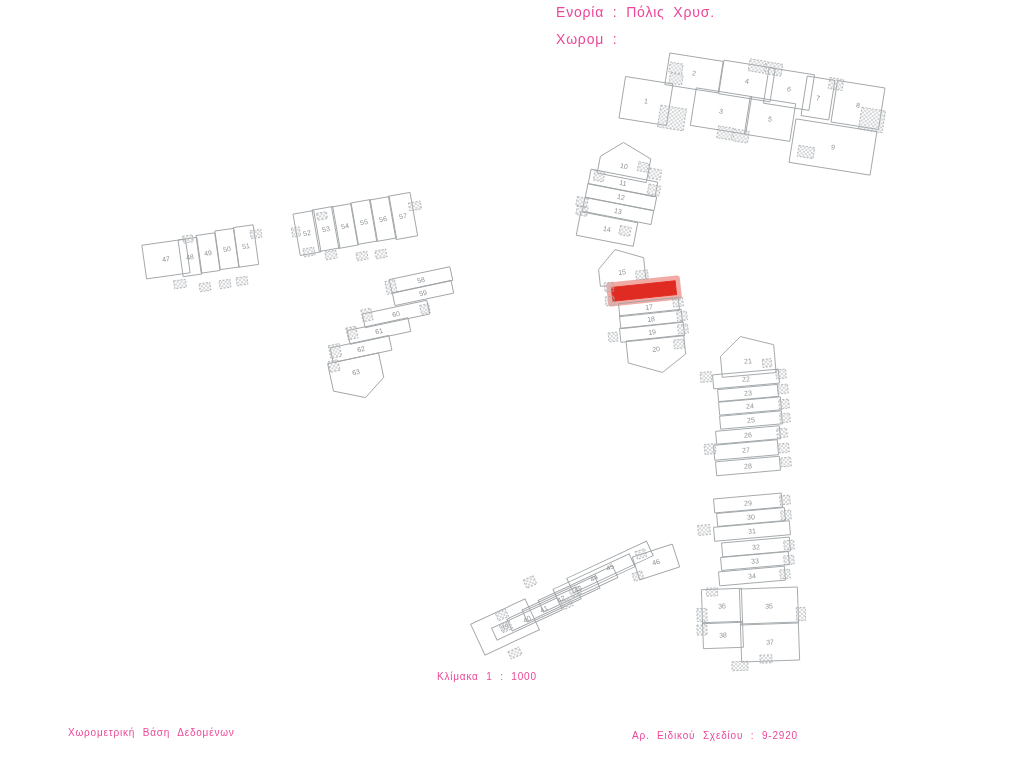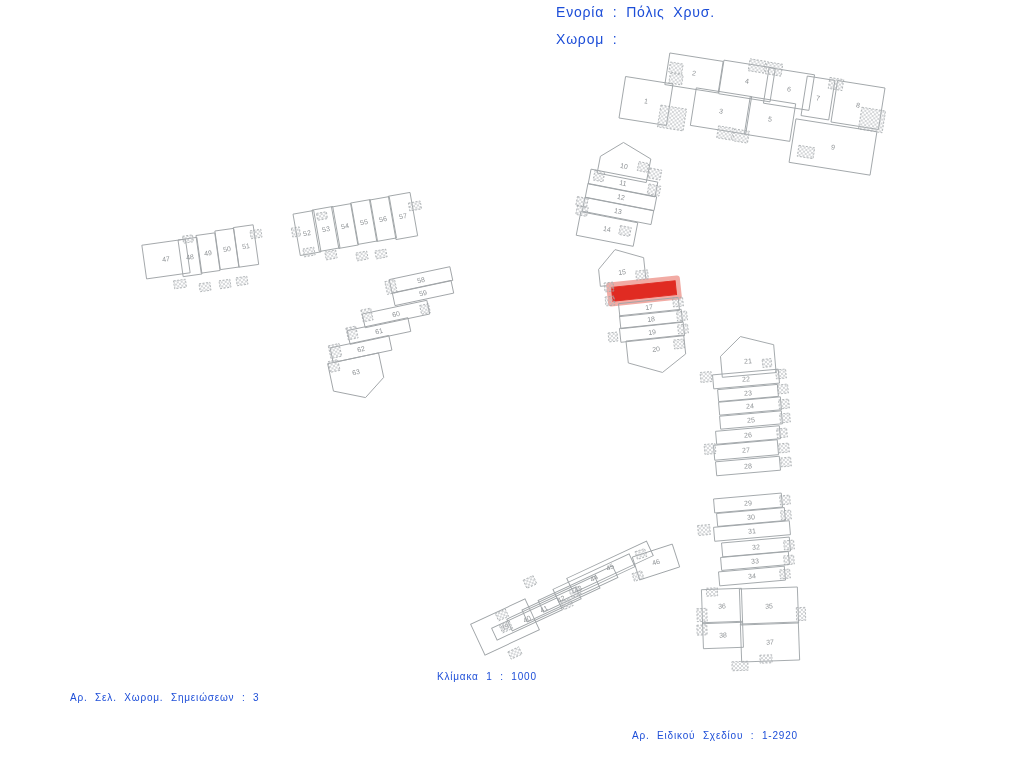--- a/index.html
+++ b/index.html
@@ -1,21 +1,21 @@
 <!DOCTYPE html>
 <html><head>
 <meta charset="utf-8">
 <style>
   html,body{margin:0;padding:0;background:#e9e9e9;}
   .page{
     position:relative;width:1024px;height:768px;background:#ffffff;
     font-family:"Liberation Sans", sans-serif;overflow:hidden;
   }
   .scan-text{
-    position:absolute;color:#1d4ed8;font-size:14px;letter-spacing:.8px;
+    position:absolute;color:#ec4899;font-size:14px;letter-spacing:.8px;
     word-spacing:4px;white-space:nowrap;
   }
   .small{font-size:10px;}
   #map-svg{position:absolute;left:0;top:0;}
 </style>
 </head>
 <body>
 
 <div class="page">
 
@@ -248,20 +248,20 @@
   <div class="scan-text" style="left:556px;top:4px">
     <span>Ενορία : Πόλις Χρυσ.</span>
   </div>
   <div class="scan-text" style="left:556px;top:31px">
     <span>Χωρομ :</span>
   </div>
 
   <div class="scan-text small" style="left:437px;top:671px">
     <span>Κλίμακα 1 : 1000</span>
   </div>
-  <div class="scan-text small" style="left:70px;top:692px">
-    <span>Αρ. Σελ. Χωρομ. Σημειώσεων : 3</span>
+  <div class="scan-text small" style="left:68px;top:727px">
+    <span>Χωρομετρική Βάση Δεδομένων</span>
   </div>
   <div class="scan-text small" style="left:632px;top:730px">
-    <span>Αρ. Ειδικού Σχεδίου : 1-2920</span>
+    <span>Αρ. Ειδικού Σχεδίου : 9-2920</span>
   </div>
 
 </div>
 
 </body></html>

